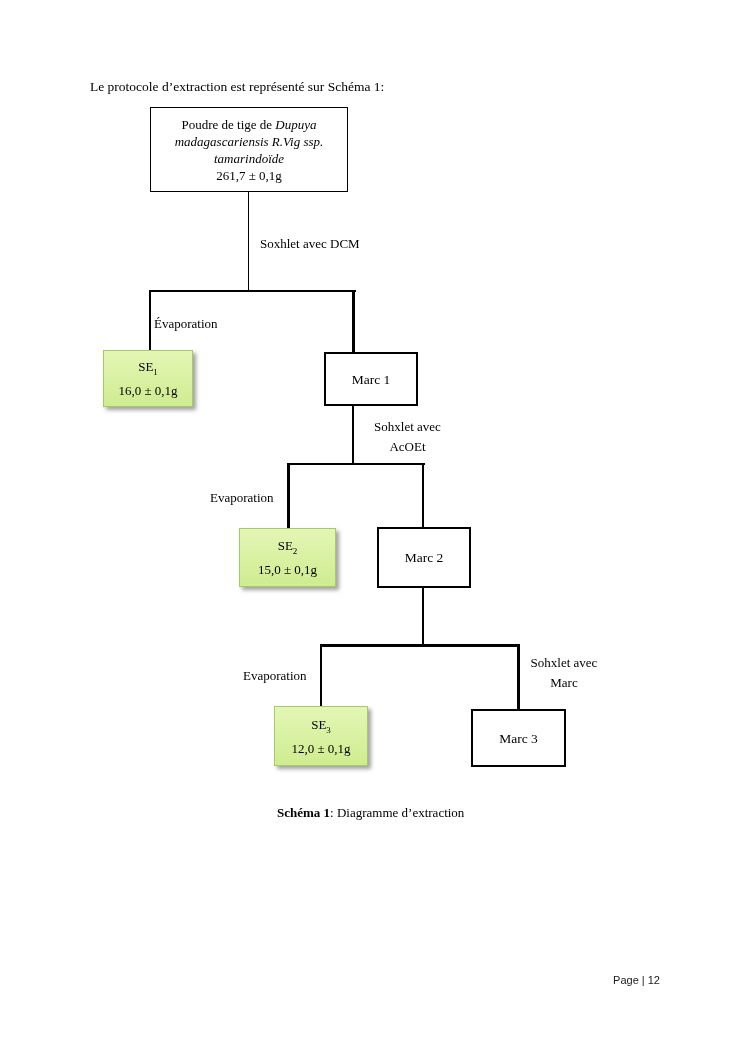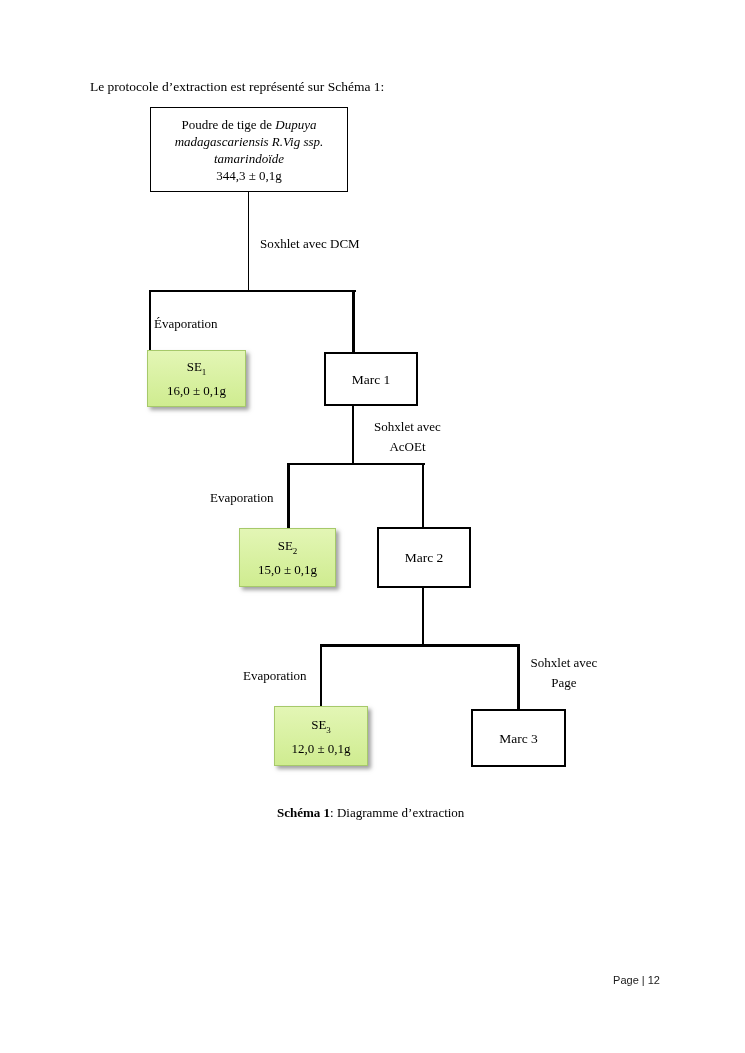--- a/index.html
+++ b/index.html
@@ -57,32 +57,32 @@
 <body>
 
 <div class="page">
 
   <p class="intro">Le protocole d’extraction est représenté sur Schéma 1:</p>
 
   <div class="box" style="left:150px; top:107px; width:198px; height:85px;">
     <div><span>Poudre de tige de </span><span class="it">Dupuya</span></div>
     <div class="it">madagascariensis R.Vig ssp.</div>
     <div class="it">tamarindoïde</div>
-    <div>344,3 ± 0,1g</div>
+    <div>261,7 ± 0,1g</div>
   </div>
 
   <div class="line" style="left:248px; top:192px; width:1px; height:99px;"></div>
   <div class="label" style="left:260px; top:234px;">Soxhlet avec DCM</div>
 
   <div class="line" style="left:149px; top:290px; width:207px; height:2px;"></div>
   <div class="line" style="left:149px; top:290px; width:2px; height:60px;"></div>
   <div class="line" style="left:352px; top:290px; width:3px; height:62px;"></div>
   <div class="label" style="left:154px; top:314px;">Évaporation</div>
 
-  <div class="box extract" style="left:103px; top:350px; width:99px; height:57px;margin-left:44px;">
+  <div class="box extract" style="left:103px; top:350px; width:90px; height:57px;">
     <div><span>SE</span><sub>1</sub></div>
     <div class="mass">16,0 ± 0,1g</div>
   </div>
 
   <div class="box marc" style="left:324px; top:352px; width:94px; height:54px;">
     <div>Marc 1</div>
   </div>
 
   <div class="line" style="left:352px; top:406px; width:2px; height:58px;"></div>
   <div class="label center" style="left:365px; top:417px; width:85px;">
@@ -105,21 +105,21 @@
   </div>
 
   <div class="line" style="left:422px; top:588px; width:2px; height:57px;"></div>
 
   <div class="line" style="left:320px; top:644px; width:200px; height:3px;"></div>
   <div class="line" style="left:320px; top:644px; width:2px; height:62px;"></div>
   <div class="line" style="left:517px; top:644px; width:3px; height:65px;"></div>
   <div class="label" style="left:243px; top:666px;">Evaporation</div>
   <div class="label center" style="left:524px; top:653px; width:80px;">
     <div>Sohxlet avec</div>
-    <div>Page</div>
+    <div>Marc</div>
   </div>
 
   <div class="box extract" style="left:274px; top:706px; width:94px; height:60px;text-align:center;">
     <div><span>SE</span><sub>3</sub></div>
     <div class="mass">12,0 ± 0,1g</div>
   </div>
 
   <div class="box marc" style="left:471px; top:709px; width:95px; height:58px;">
     <div>Marc 3</div>
   </div>

